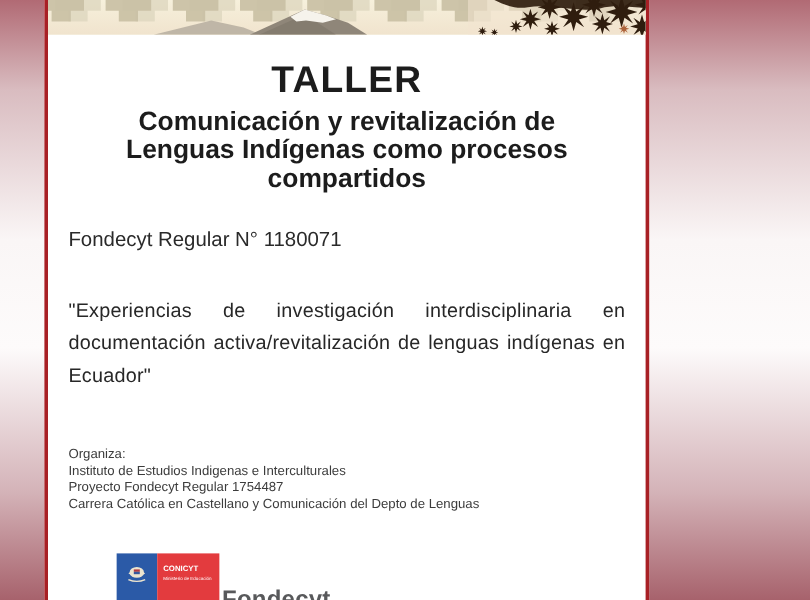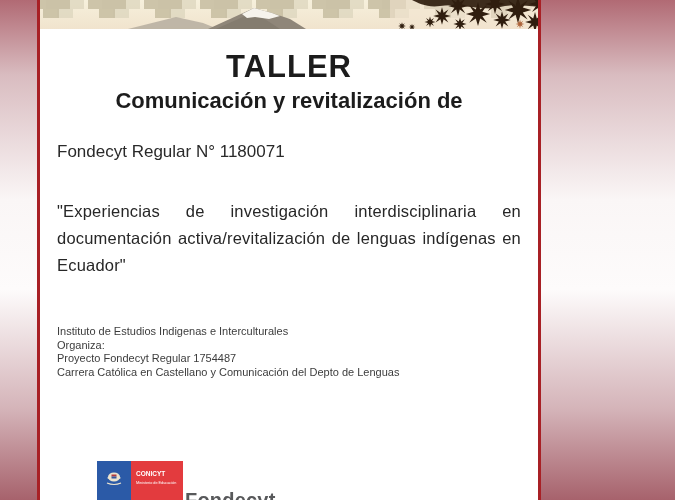--- a/index.html
+++ b/index.html
@@ -119,30 +119,31 @@
           <use href="#tuft" transform="translate(570,5) scale(0.5)"></use>
           <use href="#tuft" transform="translate(480,24) scale(0.4)"></use>
         </g>
       </g>
     </svg>
 
     <div class="content">
       <div class="title">TALLER</div>
       <div class="subtitle">
         <div>Comunicación y revitalización de</div>
+        <div>Lenguas Indígenas como procesos compartidos</div>
       </div>
       <div class="project-ref">Fondecyt Regular N° 1180071</div>
       <div class="quote">"Experiencias de investigación interdisciplinaria en documentación activa/revitalización de lenguas indígenas en Ecuador"</div>
 
       <div class="event-row">
       </div>
 
       <div class="organizers">
+        <div>Organiza:</div>
         <div>Instituto de Estudios Indigenas e Interculturales</div>
-        <div>Organiza:</div>
         <div>Proyecto Fondecyt Regular 1754487</div>
         <div>Carrera Católica en Castellano y Comunicación del Depto de Lenguas</div>
       </div>
     </div>
 
     <div class="footer">
 
       <svg class="conicyt-logo" width="86" height="40" viewBox="0 0 86 40" xmlns="http://www.w3.org/2000/svg">
         <rect width="34" height="40" fill="#2b5aa7"></rect>
         <rect x="34" width="52" height="40" fill="#e33b3e"></rect>

